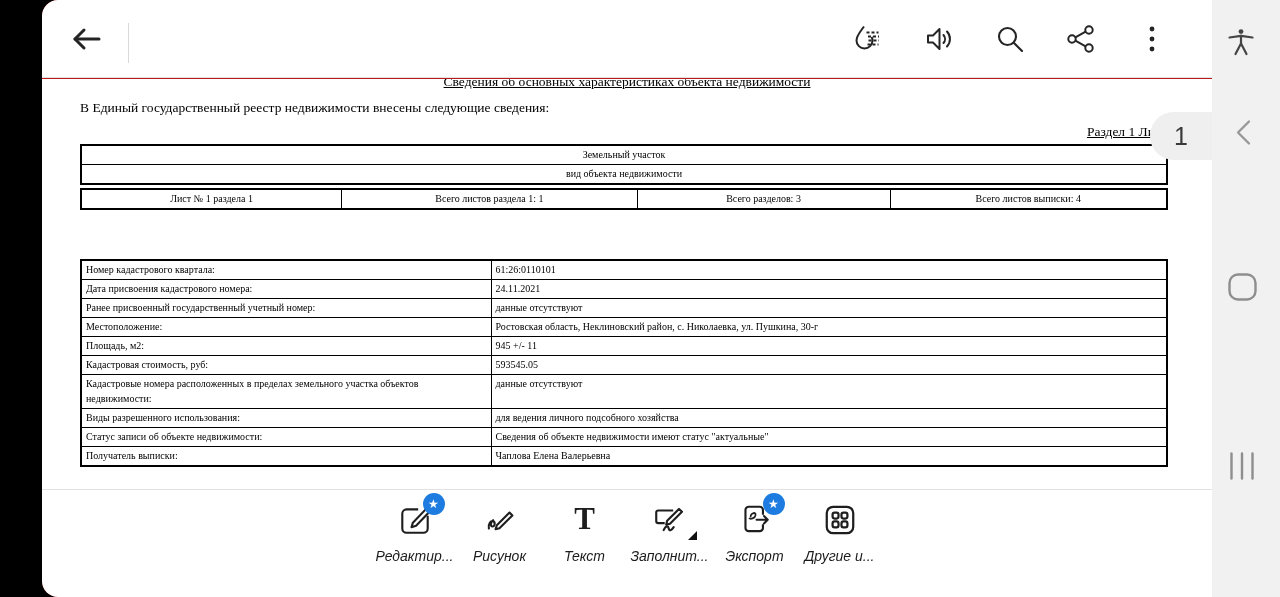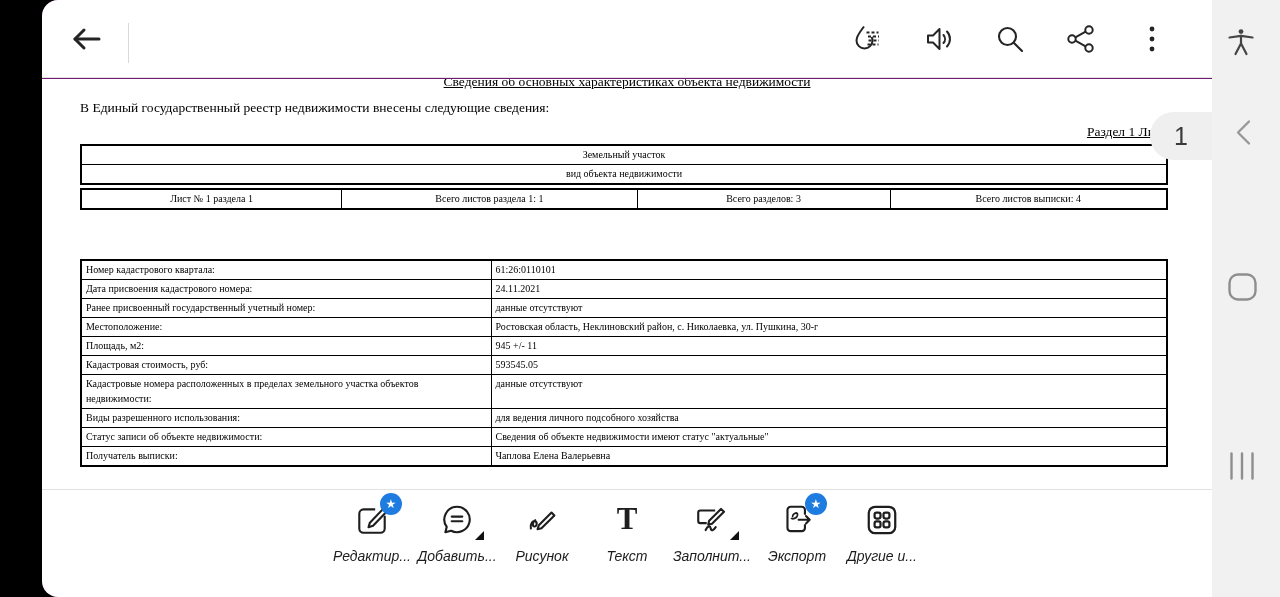--- a/index.html
+++ b/index.html
@@ -8,21 +8,21 @@
   .screen { position:relative; width:1280px; height:597px; background:#000; }
 
   
   .left-strip { position:absolute; left:0; top:0; width:42px; height:597px; background:#000; }
 
   
   .navstrip { position:absolute; right:0; top:0; width:68px; height:597px; background:#f1f1f1; }
   .nav-btn { position:absolute; background:none; border:none; cursor:pointer; }
 
   
-  .app { position:absolute; left:42px; top:0; width:1170px; height:597px; background:#701a75;
+  .app { position:absolute; left:42px; top:0; width:1170px; height:597px; background:#b91c1c;
          border-radius:16px 0 0 16px; overflow:hidden; }
 
   
   .topbar { position:absolute; top:0; left:0; right:0; height:78px; background:#fff;
             border-bottom:1px solid #e2e2e2; }
   .icon-btn { background:none; border:none; padding:0; cursor:pointer; color:#242424; display:block; }
   .back-btn { position:absolute; left:26px; top:22px; width:36px; height:34px; }
   .tb-divider { position:absolute; left:86px; top:23px; width:1px; height:40px; background:#d9d9d9; }
   .tb-actions { position:absolute; right:43px; top:22px; display:flex; gap:37px; }
   .tb-actions .icon-btn { width:34px; height:34px; }
@@ -216,34 +216,20 @@
         <span class="tool-icon">
           <svg width="36" height="36" viewBox="0 0 34 34" fill="none" stroke="#1e1e1e" stroke-width="2" stroke-linejoin="round">
             <path d="M29 13 v12 a4 4 0 0 1 -4 4 H9 a4 4 0 0 1 -4-4 V11 a4 4 0 0 1 4-4 h11"></path>
             <path d="M15 19.5 L27.5 6.5 l3 3 L18 22.5 l-4.3 1.3 z"></path>
           </svg>
           <span class="star-badge">★</span>
         </span>
         <span class="tool-label">Редактир...</span>
       </button>
 
-      <button class="tool">
-        <span class="tool-icon">
-          <svg width="36" height="36" viewBox="0 0 34 34" fill="none" stroke="#1e1e1e" stroke-width="2" stroke-linejoin="round">
-            <path d="M17 4.5 a12 12 0 1 1 -5.6 22.6 L6 28.5 l1.3-5 A12 12 0 0 1 17 4.5 z"></path>
-            <path d="M12 13.8 h10 M12 18.2 h10" stroke-linecap="round"></path>
-          </svg>
-          <span class="dd">
-            <svg width="9" height="9" viewBox="0 0 9 9">
-                <path d="M0 9 L9 9 L9 0 Z" fill="#111"></path>
-              </svg>
-          </span>
-        </span>
-        <span class="tool-label">Добавить...</span>
-      </button>
 
 
       <button class="tool">
         <span class="tool-icon">
           <svg width="36" height="36" viewBox="0 0 34 34" fill="none" stroke="#1e1e1e" stroke-width="2" stroke-linejoin="round">
             <path d="M6.5 25 c-.8-4.5 2-8 4.2-6.8 s1.3 5-0.8 5 c-2.1 0-2.2-3.7 0.6-6" stroke-linecap="round"></path>
             <path d="M14 22 L26 10 l2.7 2.7 L16.5 24.7 l-3.7 1 z"></path>
           </svg>
         </span>
         <span class="tool-label">Рисунок</span>

